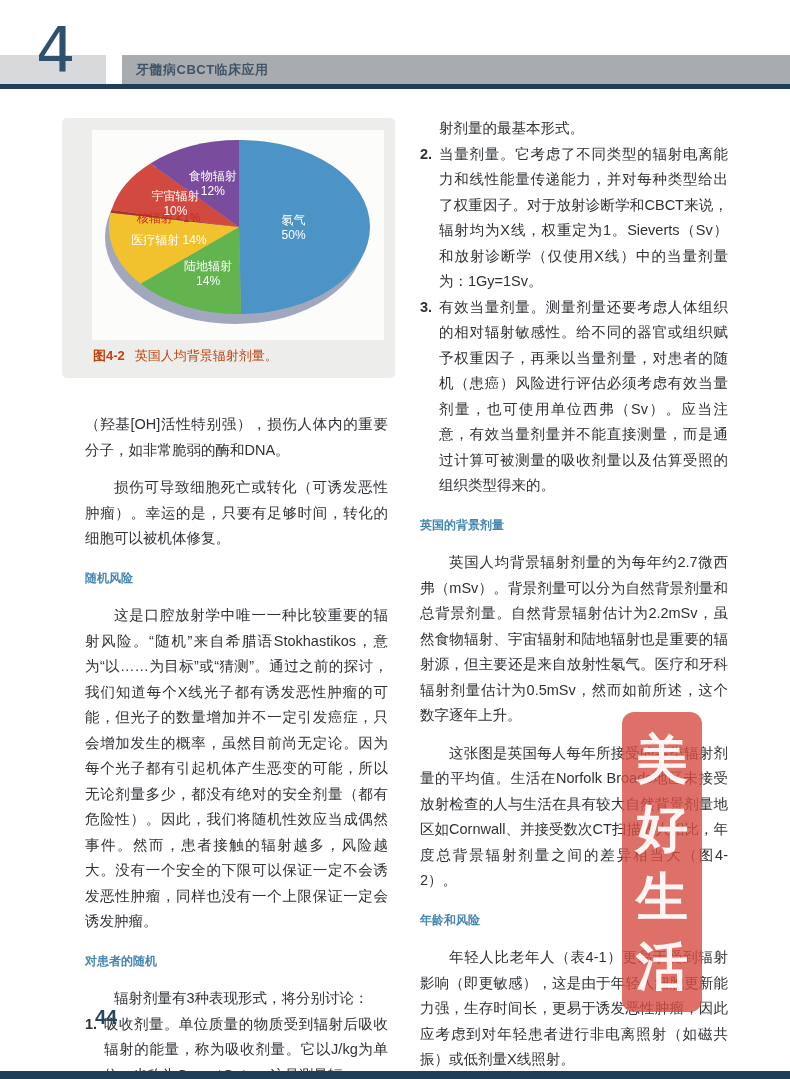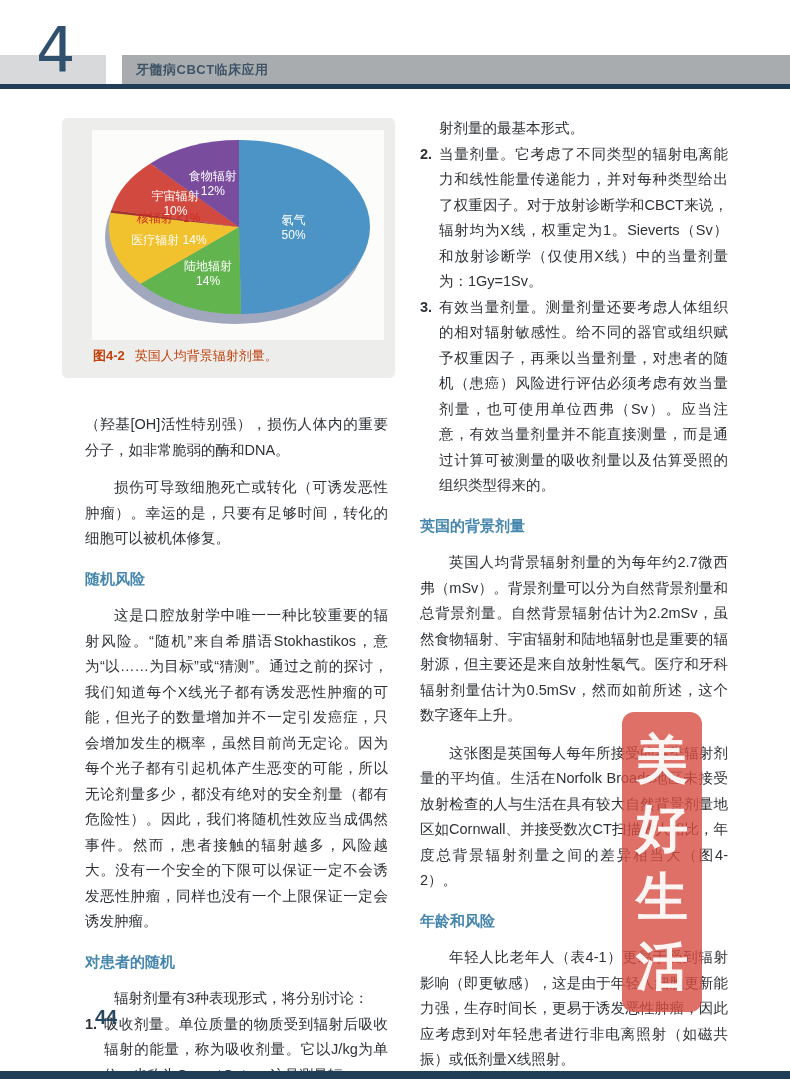--- a/index.html
+++ b/index.html
@@ -22,21 +22,21 @@
     background:#edeeec;border-radius:5px;}
   .chart-panel{position:absolute;left:30px;top:12px;width:292px;height:210px;background:#fcfcfb;}
   .fig-caption{position:absolute;left:31px;bottom:13px;font-size:13px;color:#c2410c;}
   .fig-caption b{font-weight:bold;margin-right:10px;}
   
   .col{position:absolute;font-size:14.5px;color:#2e3135;line-height:25.5px;text-align:justify;}
   #col-left{left:85px;width:303px;top:412px;}
   #col-right{left:420px;width:308px;top:116px;}
   .para{margin:0;}
   .para.ind{text-indent:2em;margin-top:12px;}
-  .sec-h{margin:14px 0 7px;font-size:15px;color:#4586ae;font-weight:bold;}
+  .sec-h{margin:14px 0 7px;font-size:12px;color:#4586ae;font-weight:bold;}
   .li{display:flex;margin:0;}
   .li .num{font-weight:bold;width:19px;flex:none;}
   .li .txt{flex:1;text-align:justify;}
   .licont{margin:0;padding-left:19px;}
   
   .stamp{
     position:absolute;left:622px;top:712px;width:80px;height:300px;
     background:rgba(214,76,65,0.80);border-radius:12px;z-index:5;
     display:flex;flex-direction:column;align-items:center;justify-content:space-around;
     padding:12px 0;box-sizing:border-box;

